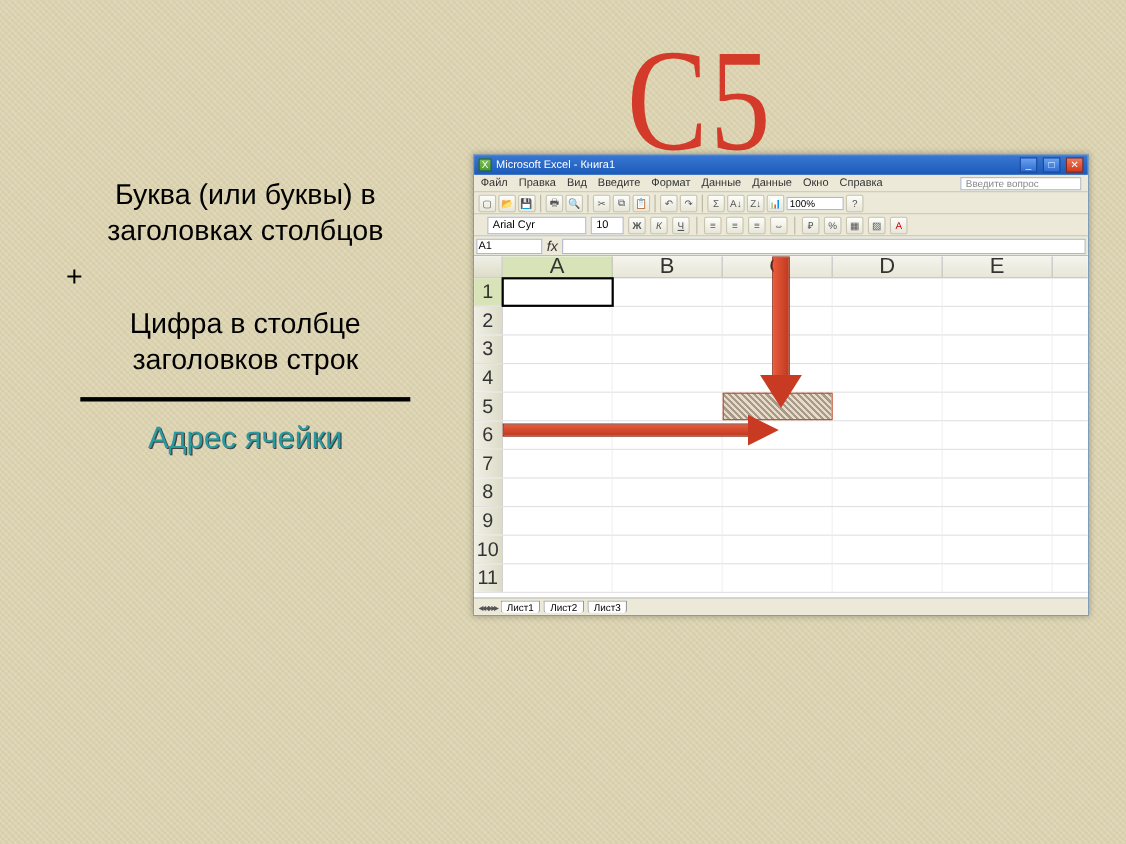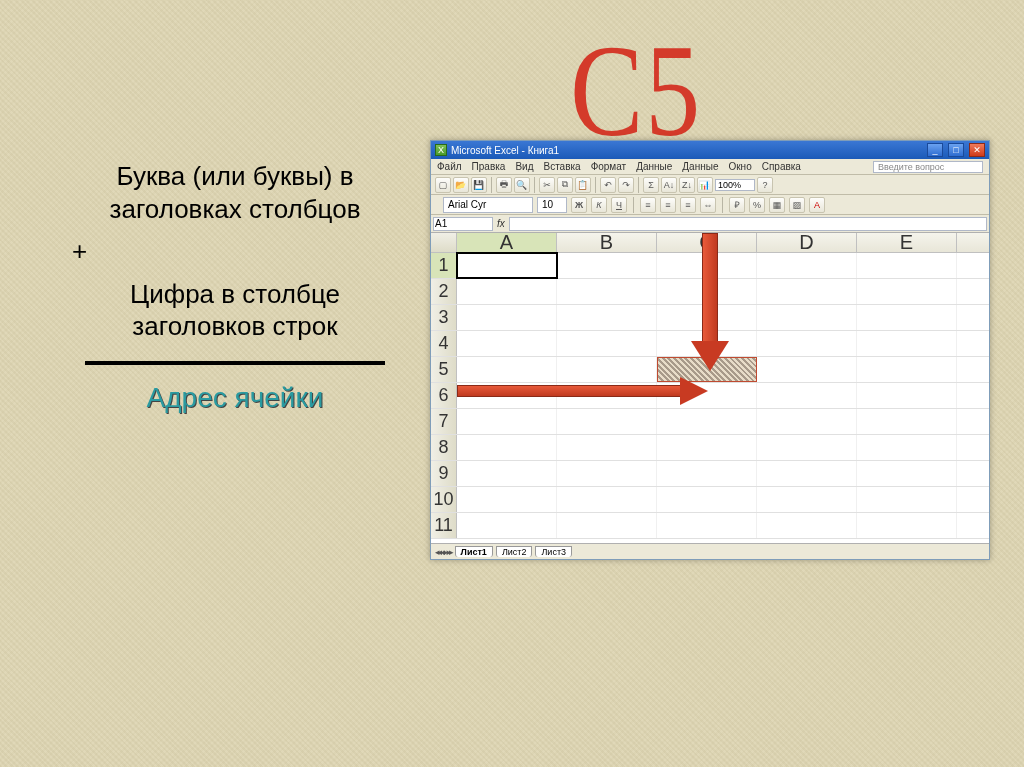--- a/index.html
+++ b/index.html
@@ -21,21 +21,21 @@
     font-family: "Times New Roman", serif;
     font-size: 110px;
     color: #d43a2a;
     letter-spacing: 2px;
     transform: scaleY(1.2);
     transform-origin: top;
   }
   .left-text {
     position: absolute;
     top: 160px;
-    left: 70px;
+    left: 58px;
     width: 330px;
     text-align: center;
     font-size: 26px;
     color: #000;
     line-height: 1.25;
   }
   .left-text .plus { text-align: left; margin: 10px 0 10px 2px; }
   .left-text .rule {
     border-bottom: 4px solid #000;
     margin: 18px 15px 15px 15px;
@@ -123,21 +123,21 @@
     font-size: 9px;
     display: inline-flex; align-items:center; justify-content:center;
     color: #555;
   }
   .tsep { width: 1px; height: 16px; background: #b8b5a4; margin: 0 2px; }
   .zoom {
     background: #fff;
     border: 1px solid #b0b8c8;
     padding: 0 2px;
     font-size: 9px;
-    width: 40px;
+    width: 52px;
   }
   .formatbar {
     height: 20px;
     background: #ece9d8;
     border-bottom: 1px solid #c0bca8;
     display: flex;
     align-items: center;
     padding: 0 12px;
     gap: 4px;
   }
@@ -162,21 +162,21 @@
   }
   .name-box {
     background: #fff;
     border: 1px solid #b0b8c8;
     width: 60px;
     height: 14px;
     font-size: 10px;
     padding: 0 1px;
     display: flex; align-items: center;
   }
-  .fx-label { font-size: 10px; color: #333; font-style: italic; }
+  .fx-label { font-size: 13px; color: #333; font-style: italic; }
   .formula-input {
     flex: 1;
     background: #fff;
     border: 1px solid #b0b8c8;
     height: 14px;
   }
   .sheet {
     position: relative;
     background: #fff;
     height: 310px;
@@ -290,21 +290,21 @@
     font-size: 9px;
   }
   .tabs .nav { color: #555; letter-spacing: -2px; }
   .tabs .tab {
     background: #fff;
     border: 1px solid #999;
     border-bottom: none;
     padding: 0 5px;
     border-radius: 0 0 3px 3px;
   }
-  .tabs .tab.active { font-weight: bold; background: #fff; }
+  .tabs .tab.active { font-weight: normal; background: #fff; }
   .statusbar {
     height: 16px;
     background: #ece9d8;
     border-top: 1px solid #b0b0b0;
     display: flex;
     align-items: center;
     padding: 0 6px;
     font-size: 9px;
     color: #333;
   }
@@ -331,21 +331,21 @@
     <span class="spacer"></span>
     <span class="win-btn">_</span>
     <span class="win-btn">□</span>
     <span class="win-btn close">✕</span>
   </div>
 
   <div class="menubar">
     <span>Файл</span>
     <span>Правка</span>
     <span>Вид</span>
-    <span>Вставка</span>
+    <span>Введите</span>
     <span>Формат</span>
     <span>Данные</span>
     <span>Данные</span>
     <span>Окно</span>
     <span>Справка</span>
     <span class="help-box">Введите вопрос</span>
   </div>
 
   <div class="toolbar">
     <span class="tbtn">▢</span>

